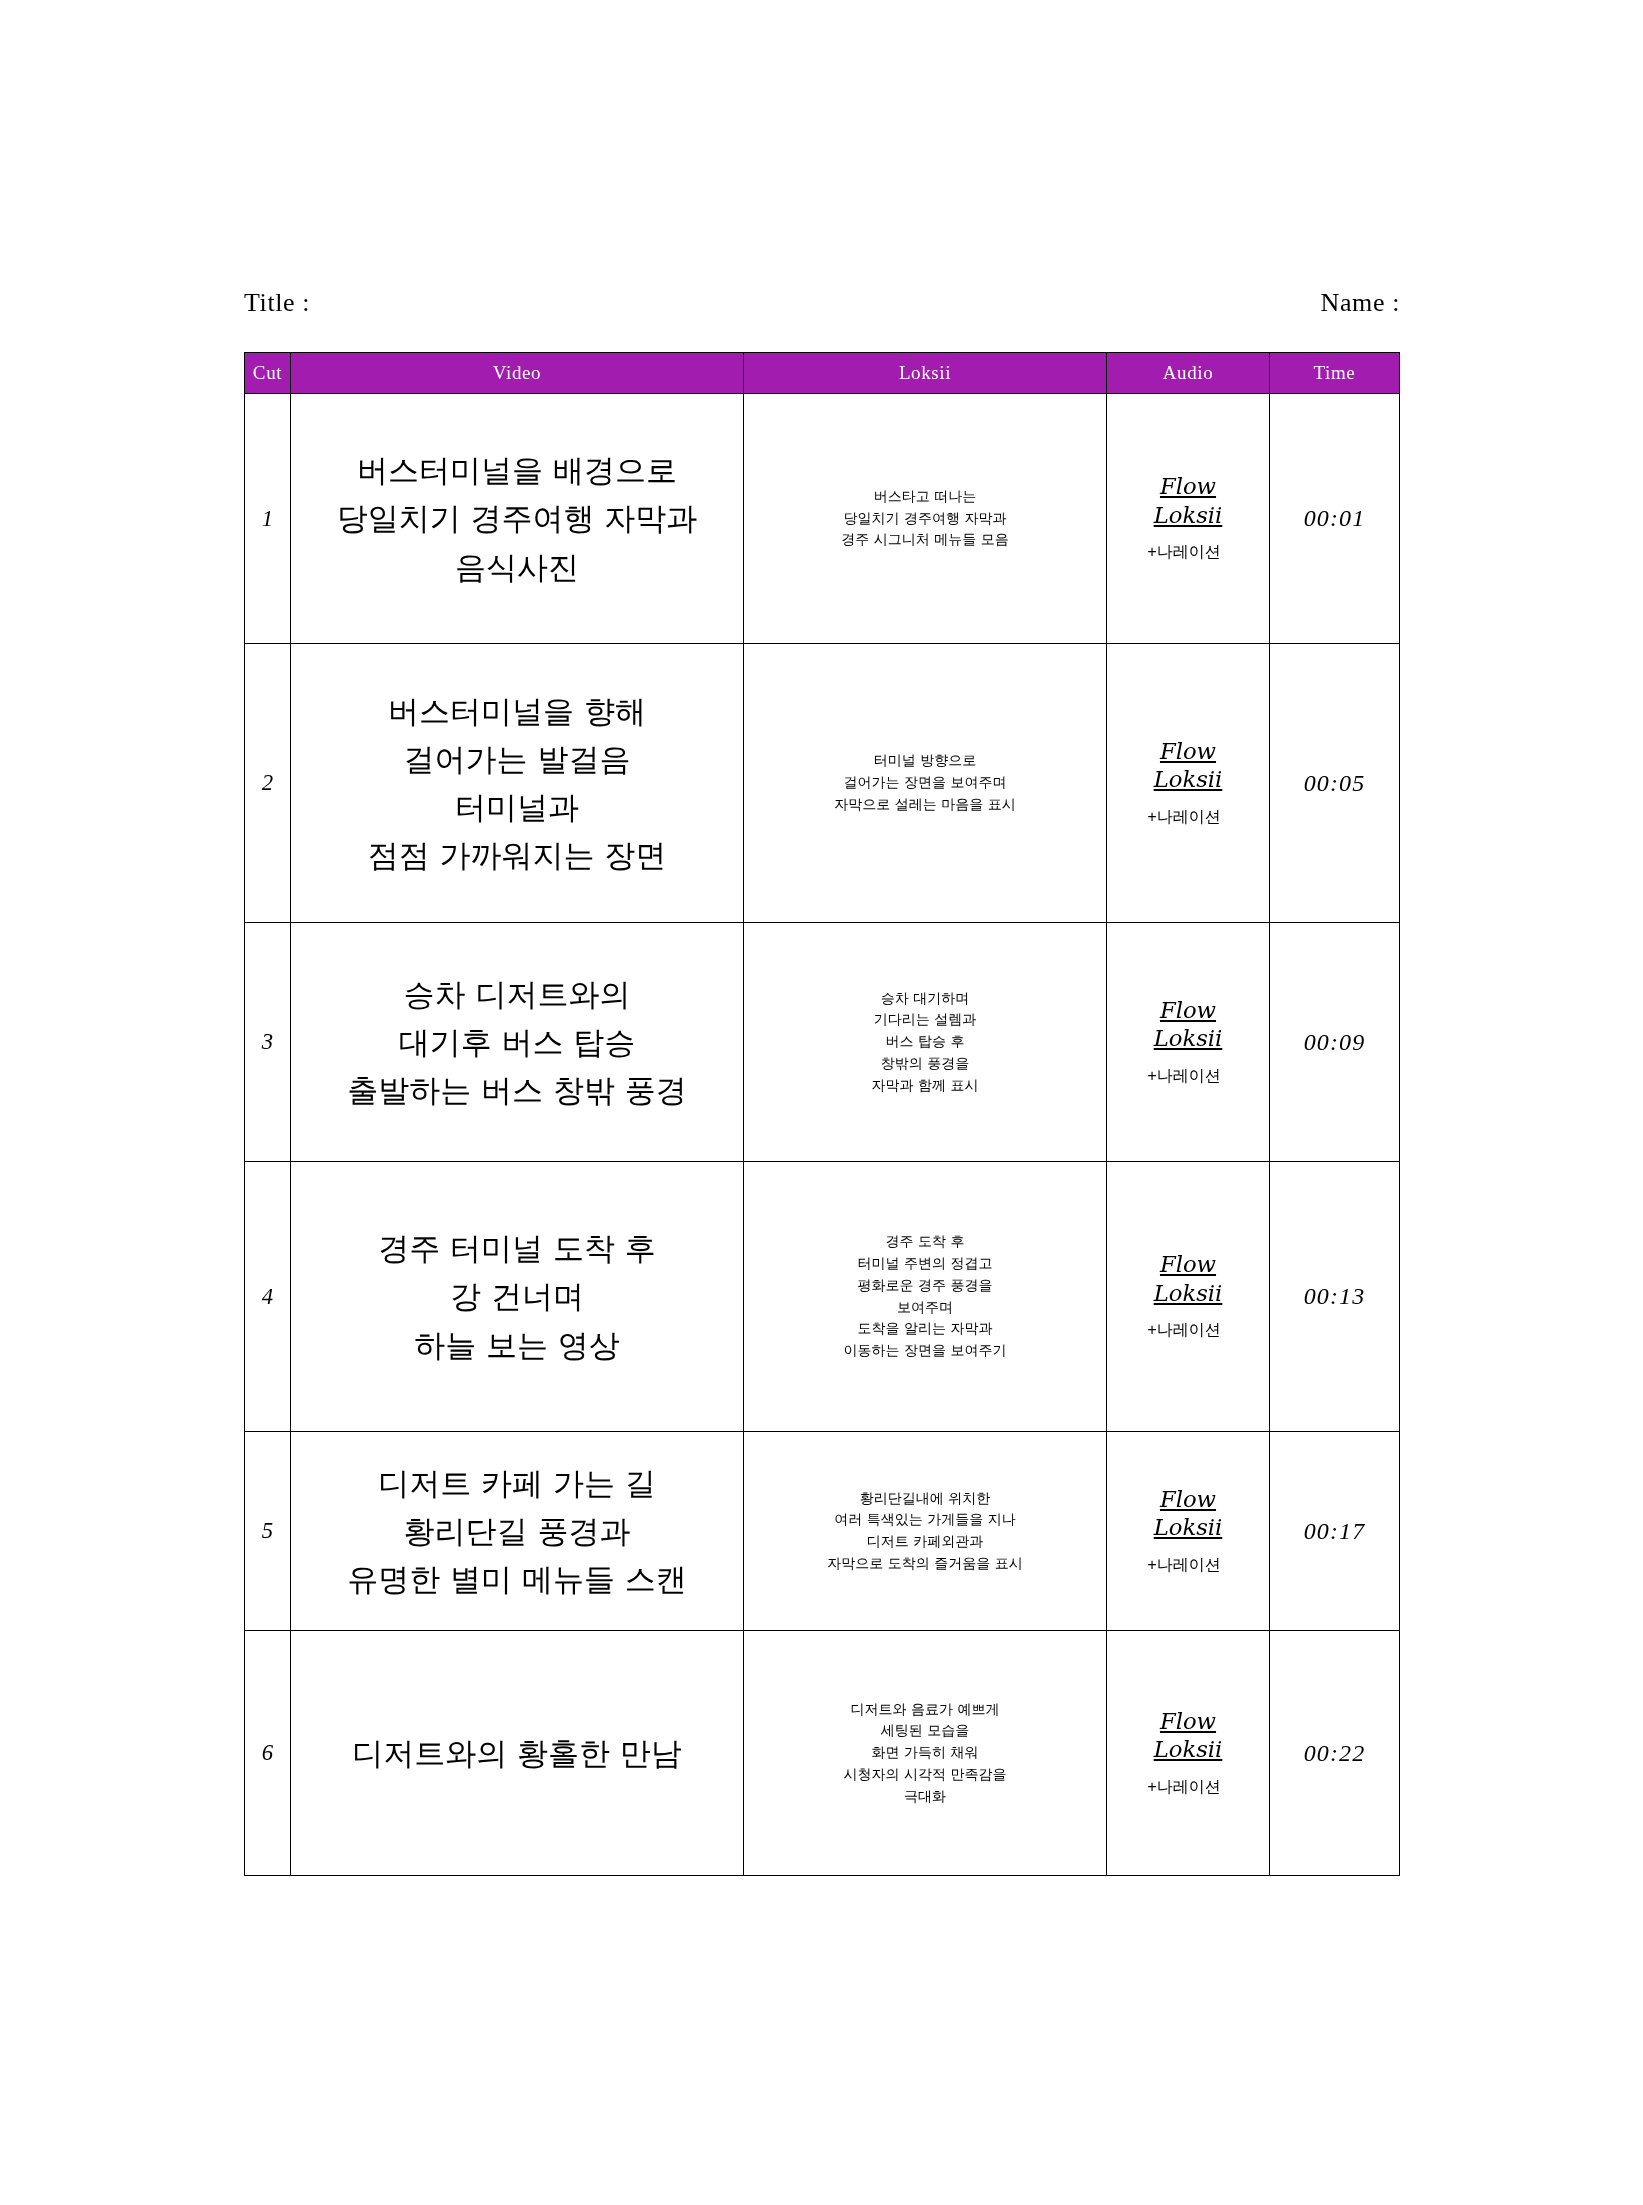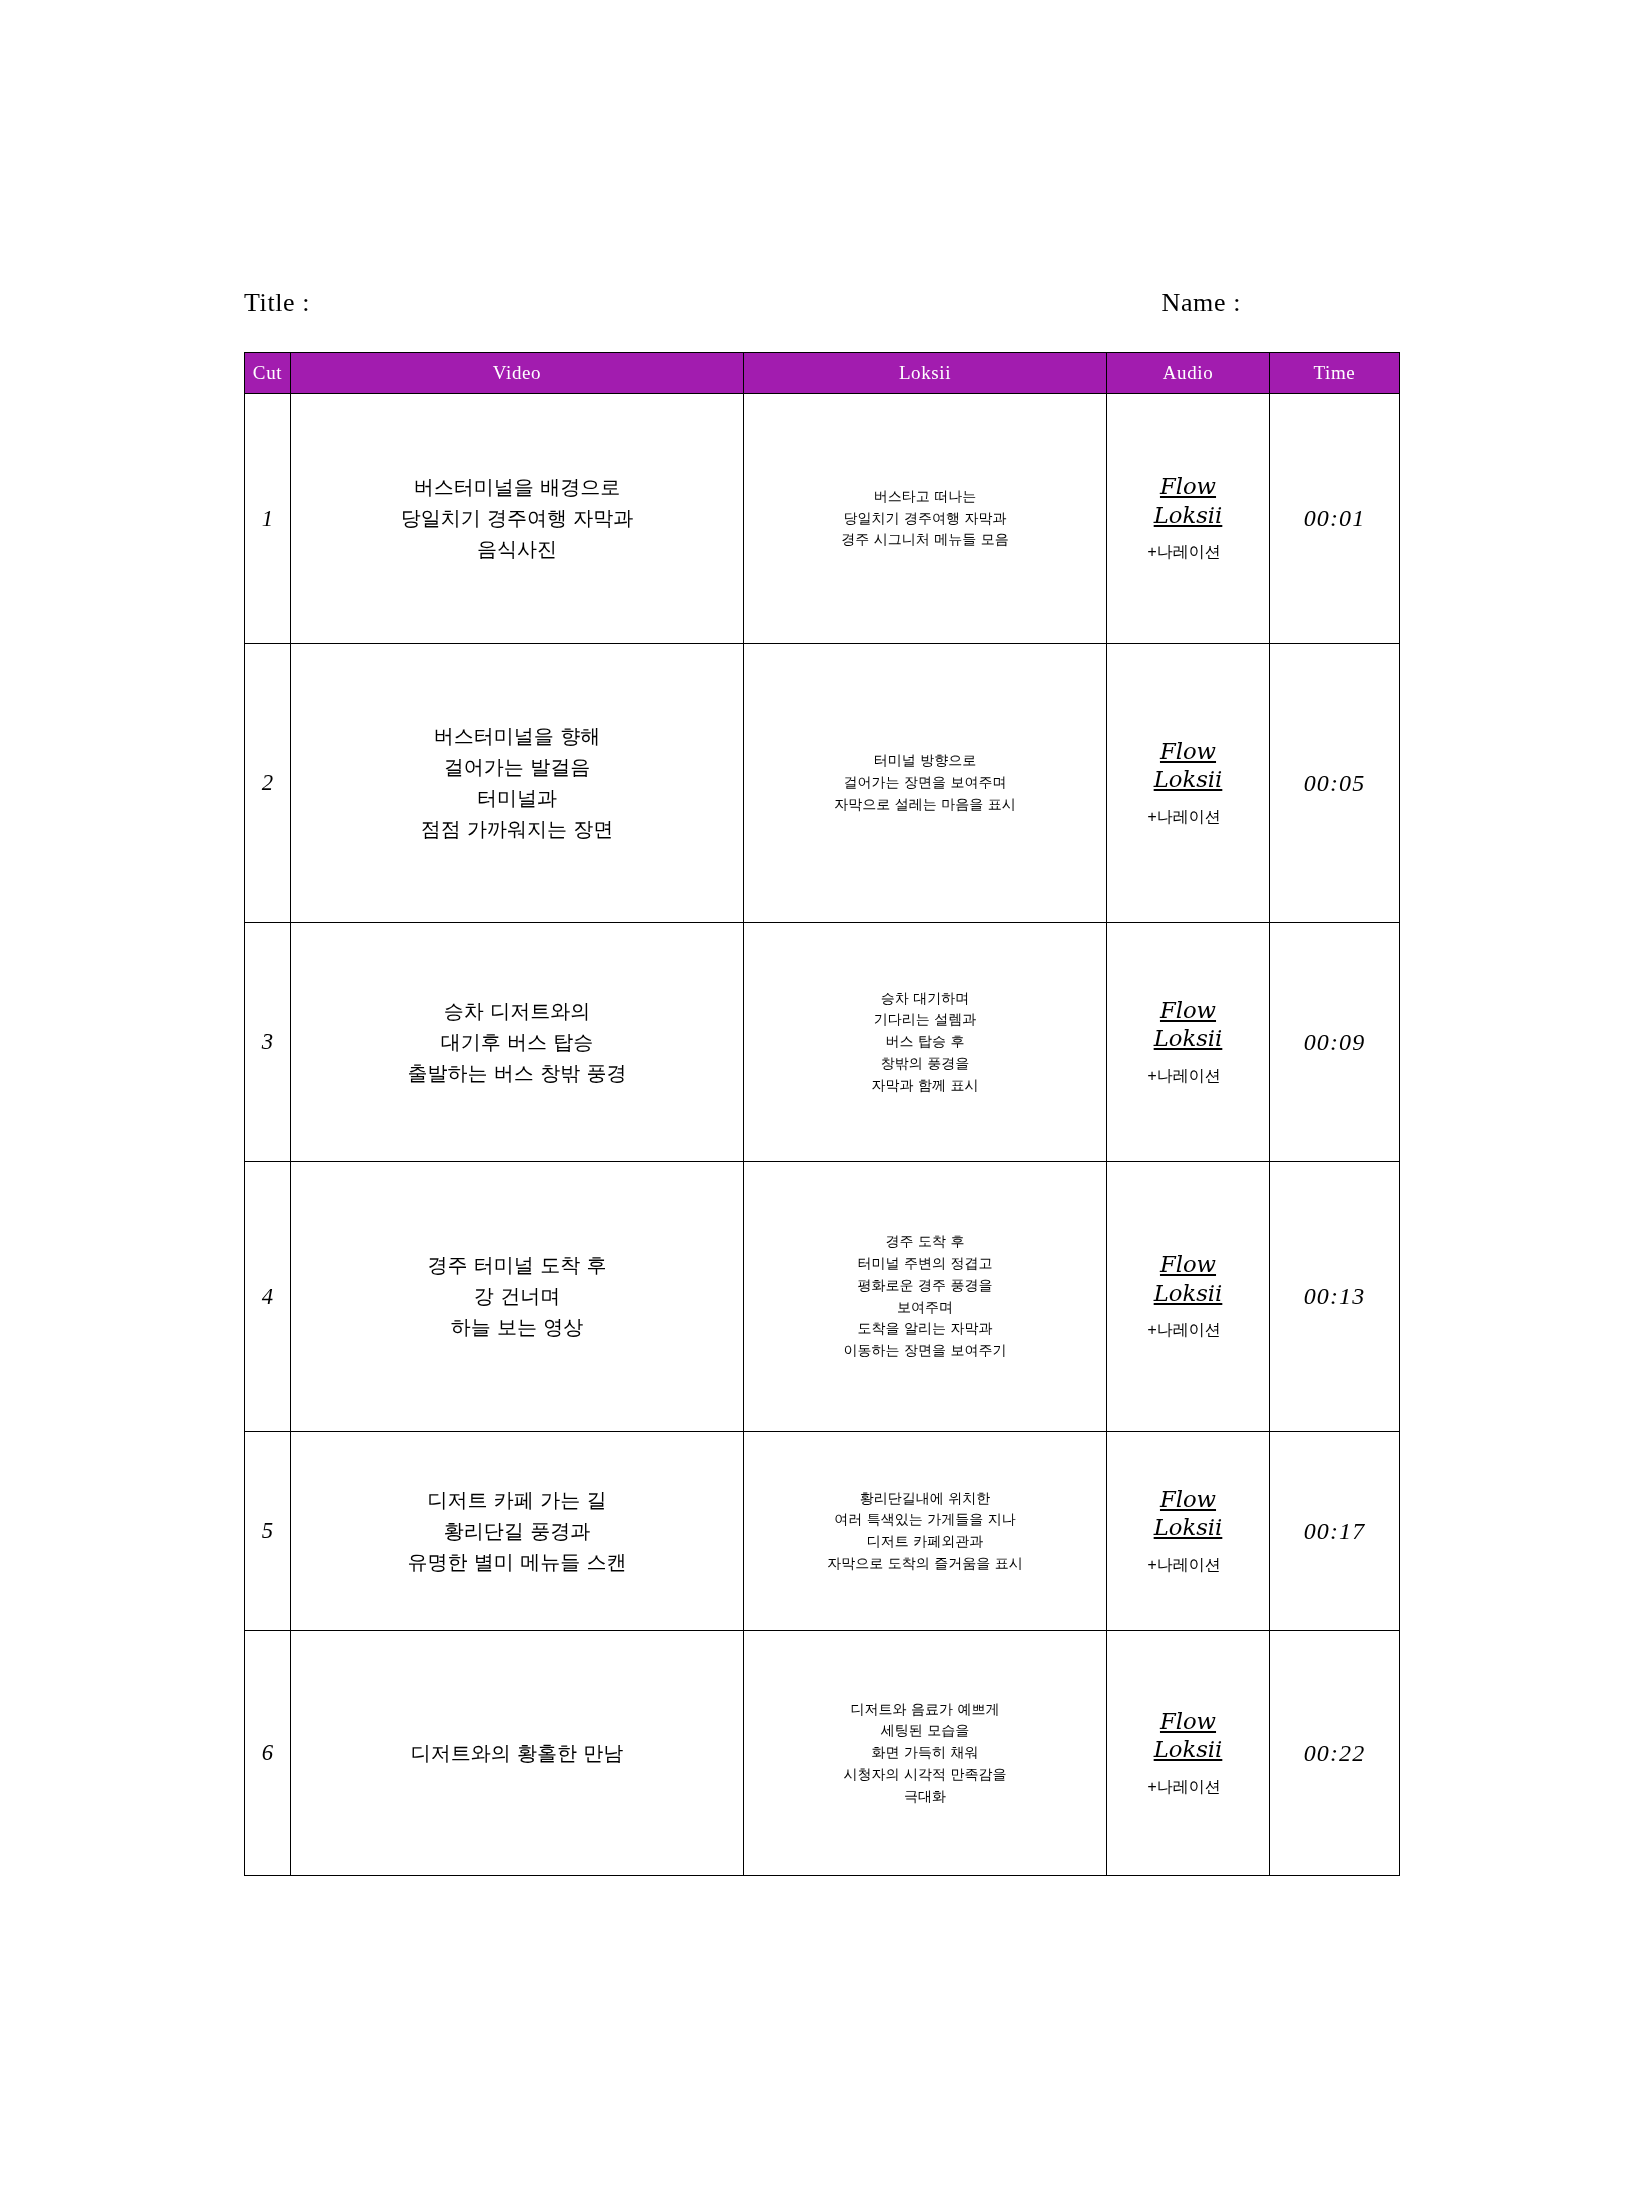--- a/index.html
+++ b/index.html
@@ -39,21 +39,20 @@
     letter-spacing: 0.6px;
     font-family: "Liberation Serif", serif;
     white-space: nowrap;
   }
   .hdr-spacer { flex: 1 1 auto; }
   .hdr-name {
     font-size: 26px;
     letter-spacing: 0.6px;
     font-family: "Liberation Serif", serif;
     white-space: nowrap;
-    margin-right: 159px;
   }
 
   
   .sb-table {
     position: absolute;
     left: 244px;
     top: 352px;
     width: 1156px;
     border-collapse: collapse;
     table-layout: fixed;
@@ -84,21 +83,21 @@
   col.c-audio   { width: 163px; }
   col.c-time    { width: 130px; }
 
   
   .cell-cut {
     font-size: 22.7px;
     font-style: italic;
     font-family: "Liberation Serif", serif;
   }
   .cell-video {
-    font-size: 20px;
+    font-size: 31px;
     line-height: 1.55;
     font-family: "DejaVu Sans", sans-serif;
     padding: 10.2px 8px;
     word-break: keep-all;
   }
   .cell-context {
     font-size: 14px;
     line-height: 1.55;
     font-family: "DejaVu Sans", sans-serif;
     padding: 10.2px 3.4px;

